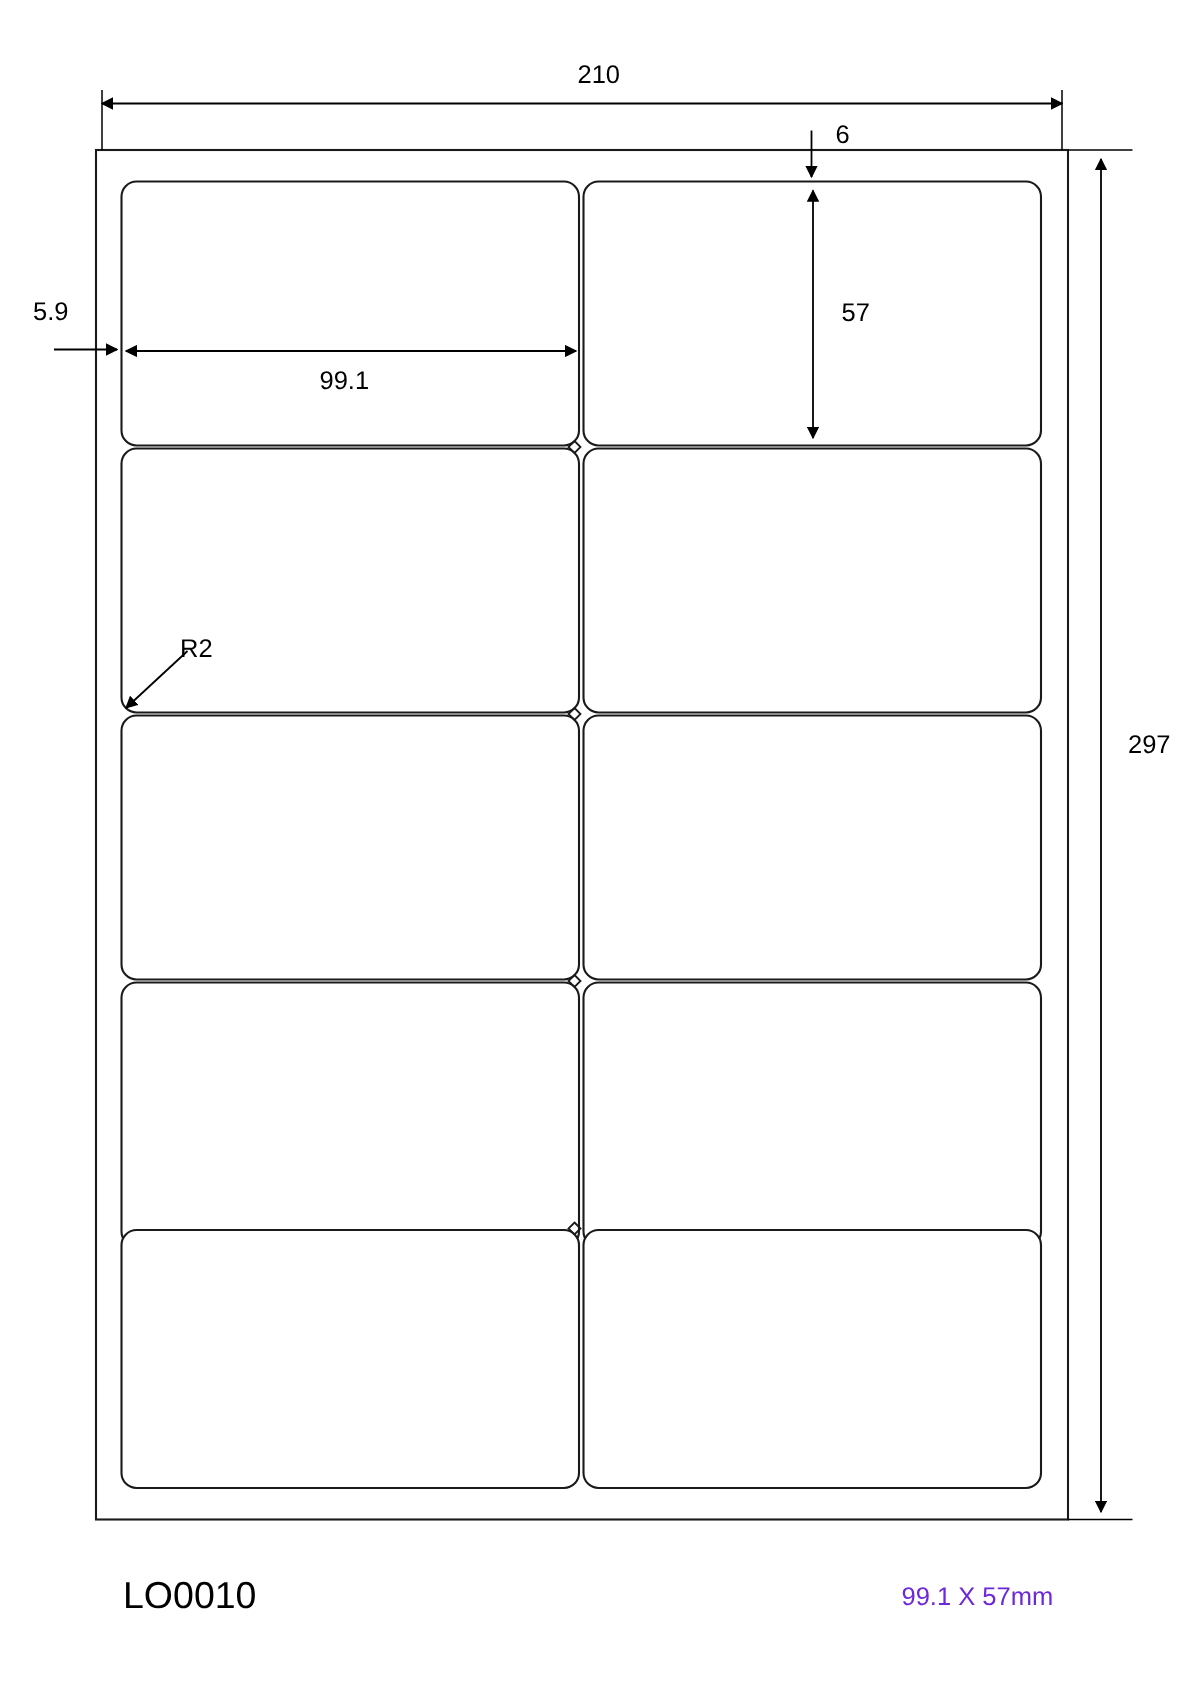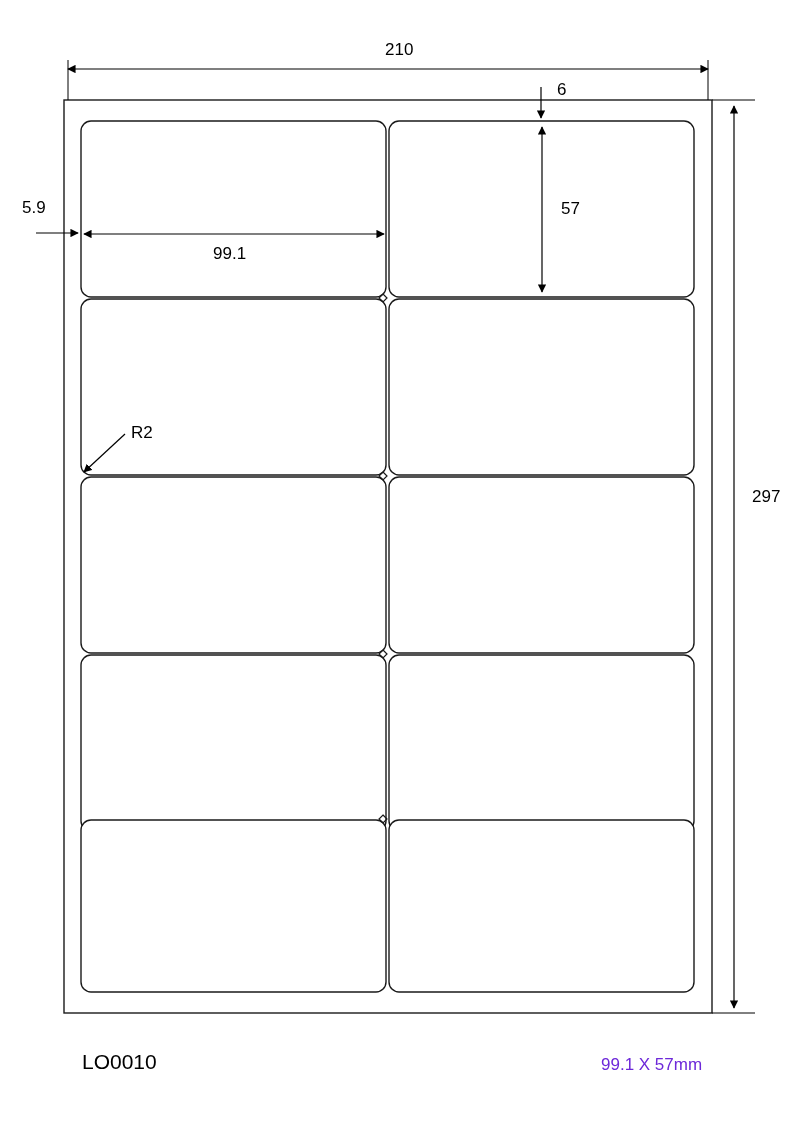--- a/index.html
+++ b/index.html
@@ -25,21 +25,21 @@
   .dim-label {
     position: absolute;
     font-family: "Liberation Sans", sans-serif;
     font-size: 17px;
     color: #000000;
     white-space: nowrap;
   }
   .code-label {
     position: absolute;
     font-family: "Liberation Sans", sans-serif;
-    font-size: 21px;
+    font-size: 25px;
     color: #000000;
     white-space: nowrap;
   }
   .size-label {
     position: absolute;
     font-family: "Liberation Sans", sans-serif;
     font-size: 17px;
     color: #6d28d9;
     white-space: nowrap;
   }
@@ -112,17 +112,17 @@
 <div class="dim-label" style="left:752px; top:487px;">297</div>
 
 <div class="dim-label" style="left:557px; top:80px;">6</div>
 
 <div class="dim-label" style="left:22px; top:198px;">5.9</div>
 
 <div class="dim-label" style="left:213px; top:202px;margin-top:42px;">99.1</div>
 
 <div class="dim-label" style="left:561px; top:199px;text-align:center;">57</div>
 
-<div class="dim-label" style="left:131px; top:423px;">R2</div>
+<div class="dim-label" style="left:120px; top:423px;">R2</div>
 
 <div class="code-label" style="left:82px; top:1050px;">LO0010</div>
 
 <div class="size-label" style="left:601px; top:1055px;">99.1 X 57mm</div>
 
 </body></html>

